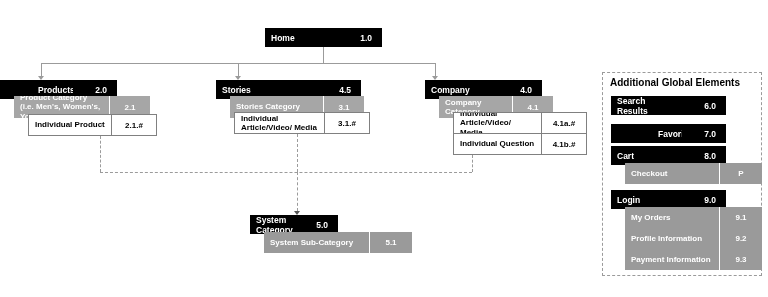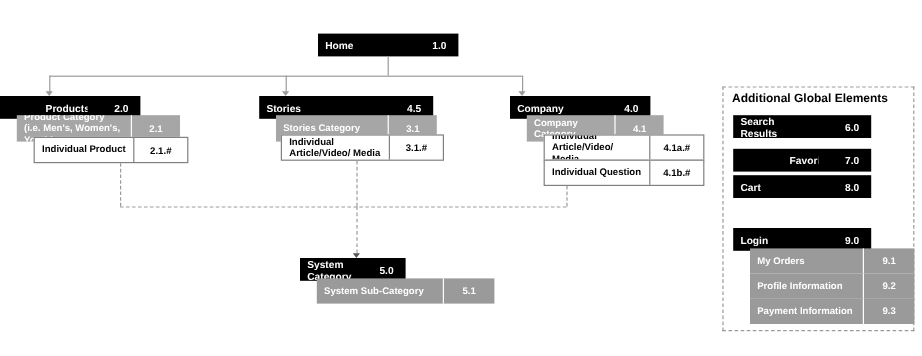--- a/index.html
+++ b/index.html
@@ -143,20 +143,24 @@
 
   <div class="node n-black" style="left:611px;top:124px;width:115px;padding-left:41px;">
     <span class="lbl">Favorites</span>
     <span class="num">7.0</span>
   </div>
 
   <div class="node n-black" style="left:611px;top:146px;width:115px;">
     <span class="lbl">Cart</span>
     <span class="num">8.0</span>
   </div>
+  <div class="node n-gray2" style="left:625px;top:163px;width:137px;">
+    <span class="lbl">Checkout</span>
+    <span class="num">P</span>
+  </div>
 
   <div class="node n-black" style="left:611px;top:190px;width:115px;">
     <span class="lbl">Login</span>
     <span class="num">9.0</span>
   </div>
   <div class="node n-gray2" style="left:625px;top:207px;width:137px;">
     <span class="lbl">My Orders</span>
     <span class="num">9.1</span>
   </div>
   <div class="node n-gray2" style="left:625px;top:228px;width:137px;">

